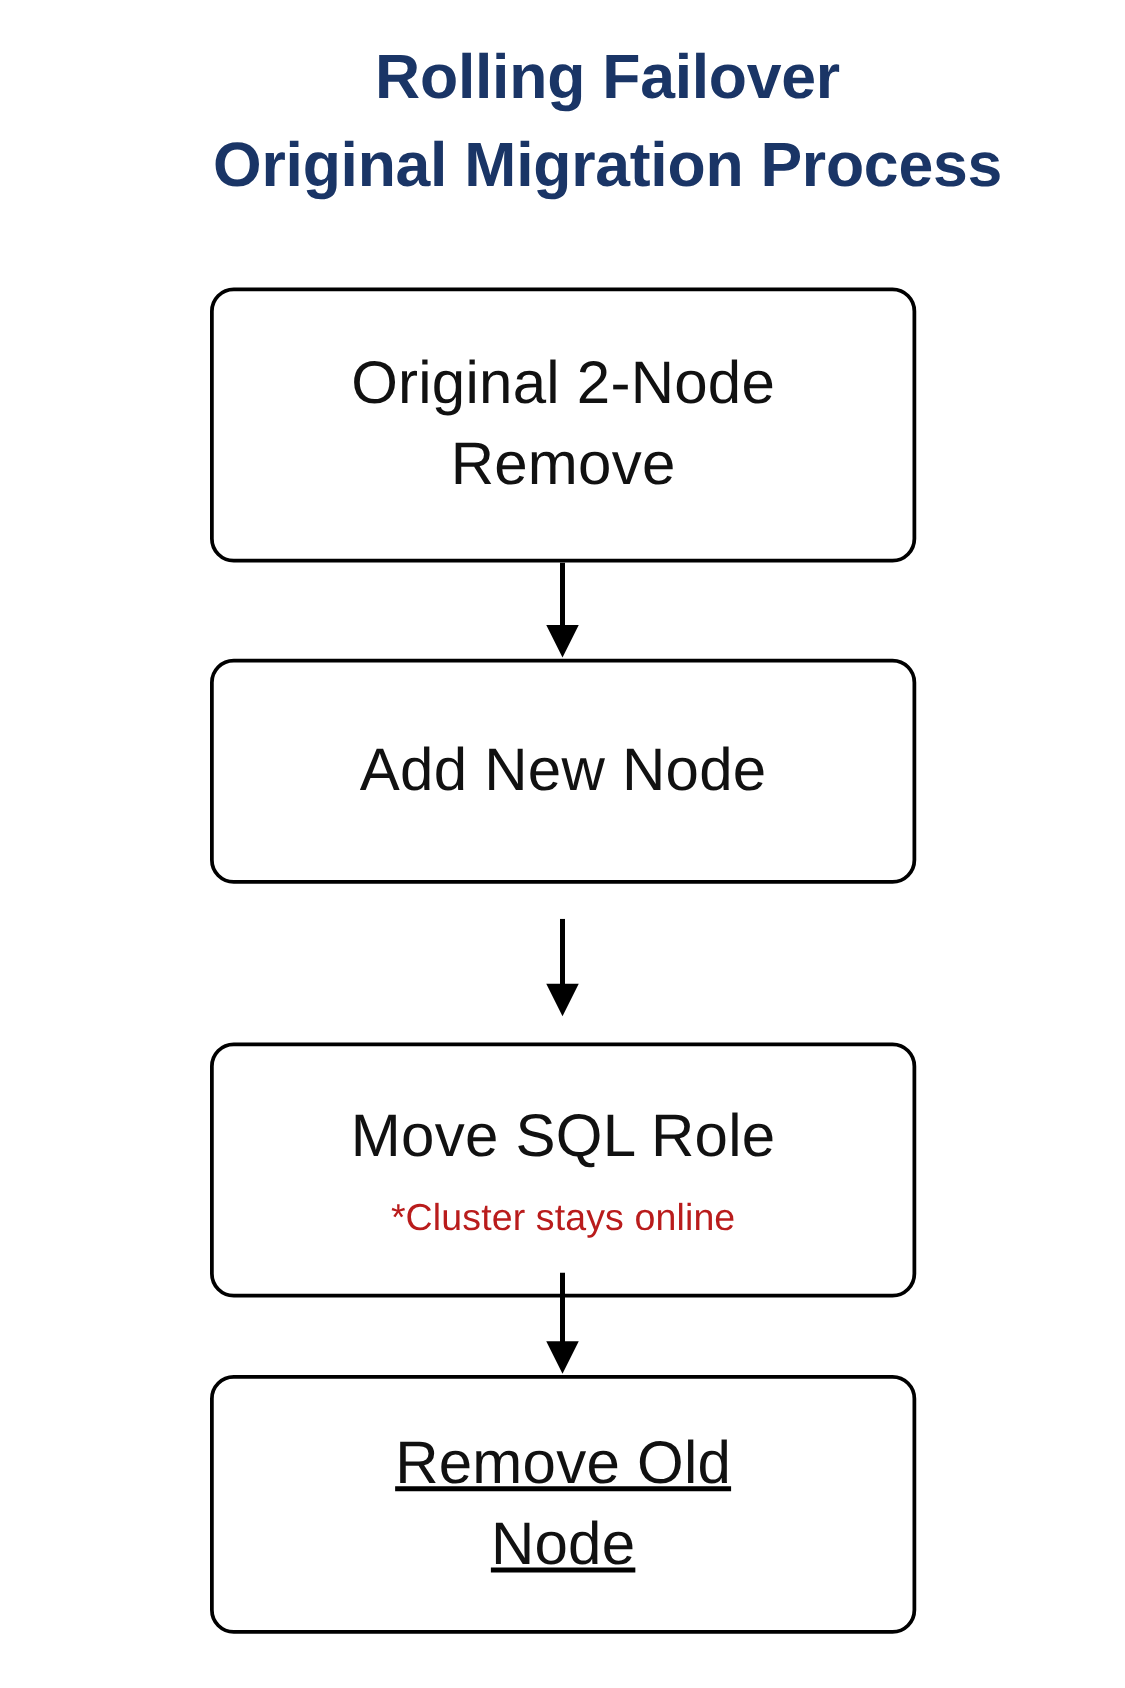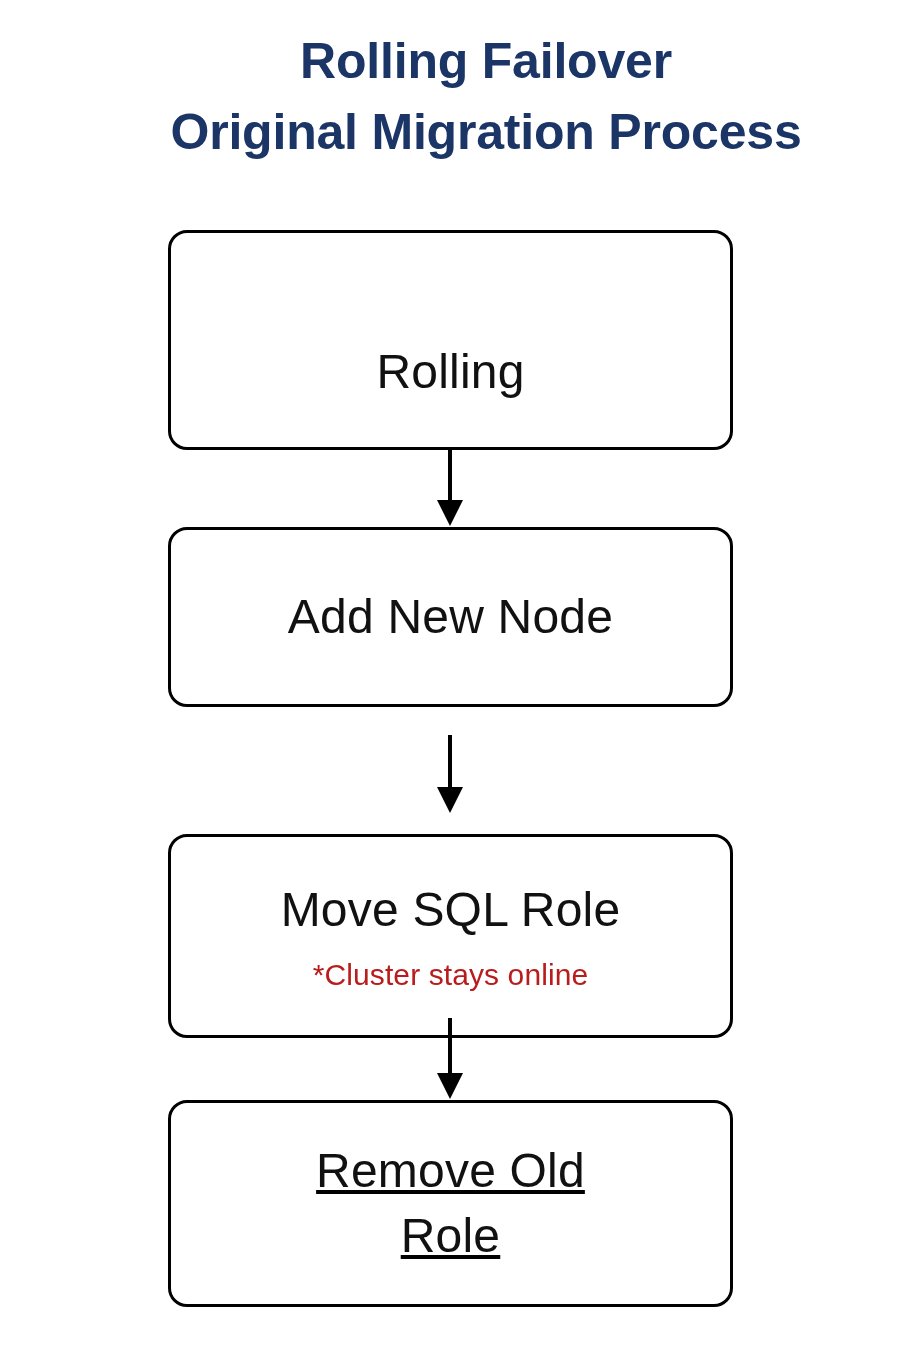--- a/index.html
+++ b/index.html
@@ -92,22 +92,22 @@
 
 <div class="canvas">
 
   <div class="title-block">
     <span class="title-line">Rolling Failover</span>
     <span class="title-line">Original Migration Process</span>
   </div>
 
   <div class="flow-box" id="box-1">
     <div class="box-label">
-      <br>
-      <span>Rolling</span>
+      <span>Original 2-Node</span><br>
+      <span>Remove</span>
     </div>
   </div>
 
   <div class="arrow" id="arrow-1">
     <svg width="32" height="77" viewBox="0 0 32 77" xmlns="http://www.w3.org/2000/svg">
       <line x1="16" y1="0" x2="16" y2="58" stroke="#000000" stroke-width="4"></line>
       <polygon points="16,76 3,50 29,50" fill="#000000"></polygon>
     </svg>
   </div>
 
@@ -130,17 +130,17 @@
   <div class="arrow" id="arrow-3">
     <svg width="32" height="82" viewBox="0 0 32 82" xmlns="http://www.w3.org/2000/svg">
       <line x1="16" y1="0" x2="16" y2="62" stroke="#000000" stroke-width="4"></line>
       <polygon points="16,81 3,55 29,55" fill="#000000"></polygon>
     </svg>
   </div>
 
   <div class="flow-box" id="box-4">
     <div class="box-label">
       <span>Remove Old</span><br>
-      <span>Role</span>
+      <span>Node</span>
     </div>
   </div>
 
 </div>
 
 </body></html>

